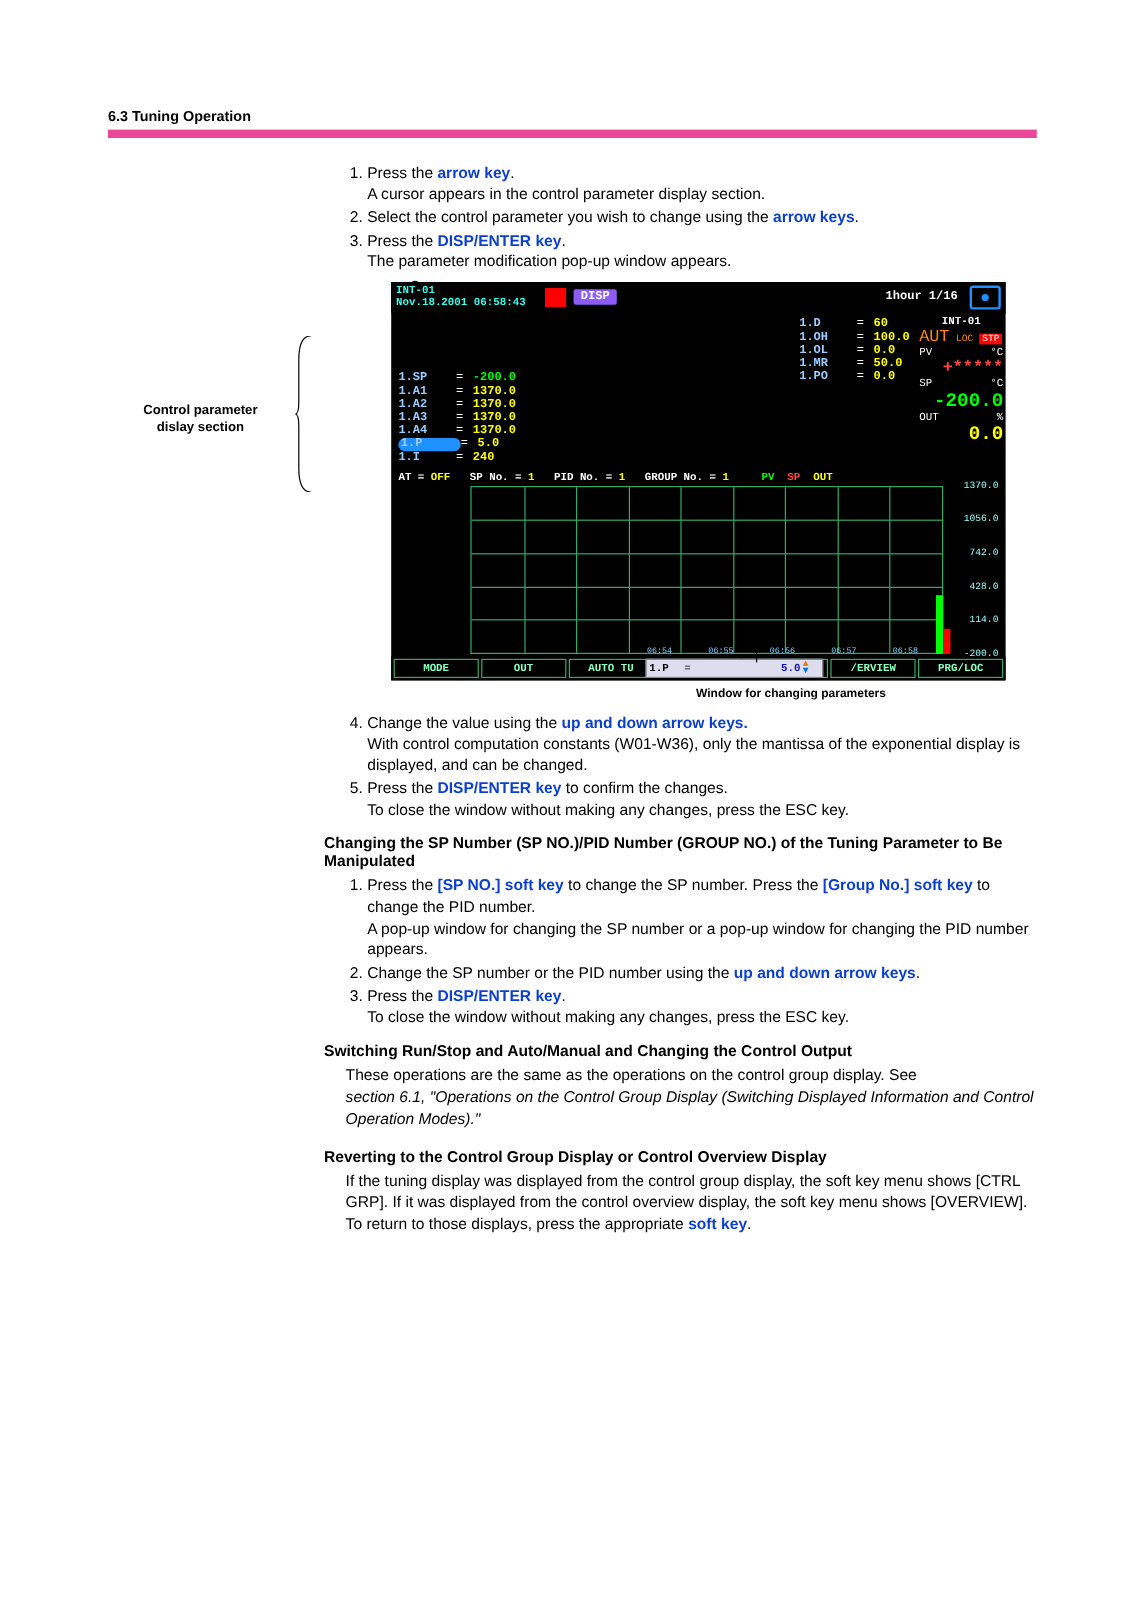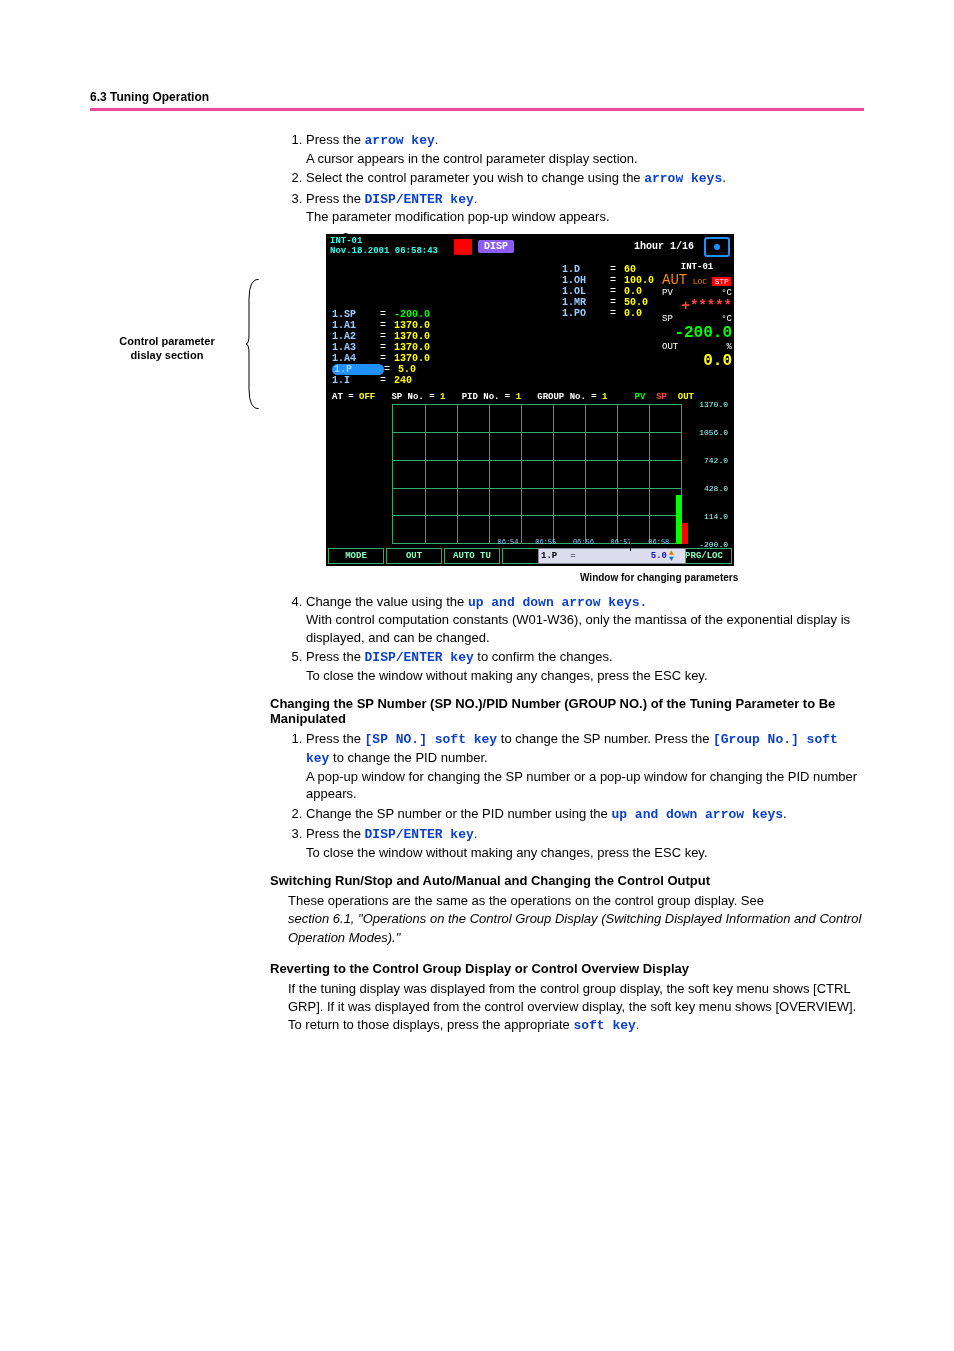--- a/index.html
+++ b/index.html
@@ -14,21 +14,21 @@
   .page {
     padding: 90px 90px 40px 90px;
     box-sizing: border-box;
     position: relative;
     min-height: 1351px;
   }
   .header-line {
     font-weight: bold;
     font-size: 12px;
     padding-bottom: 4px;
-    border-bottom: 3px solid #ec4899;
+    border-bottom: 7px solid #ec4899;
     margin-bottom: 20px;
   }
   .content {
     margin-left: 180px;
   }
   .h-bold {
     font-weight: bold;
     font-size: 13px;
     margin: 6px 0 4px 0;
   }
@@ -37,21 +37,20 @@
     padding-left: 36px;
     margin: 2px 0;
   }
   ol.steps li {
     margin: 2px 0;
     line-height: 1.35;
   }
   .blue-bold {
     color: #0b3fcf;
     font-weight: bold;
-    font-family: Liberation Mono, monospace;
   }
   .figure-wrap {
     position: relative;
     margin: 8px 0 10px 0;
   }
   .cursor-label {
     font-size: 10px;
     font-weight: bold;
     position: absolute;
     left: 72px;
@@ -77,21 +76,21 @@
   }
   .brace {
     position: absolute;
     left: -24px;
     top: 45px;
     height: 130px;
     width: 14px;
   }
   .brace svg { width: 100%; height: 100%; }
   .screen {
-    width: 408px;
+    width: 512px;
     margin-left: 56px;
     background: #000;
     color: #fff;
     font-family: "Courier New", monospace;
     font-size: 10px;
     position: relative;
   }
   .titlebar {
     display: flex;
     align-items: center;

